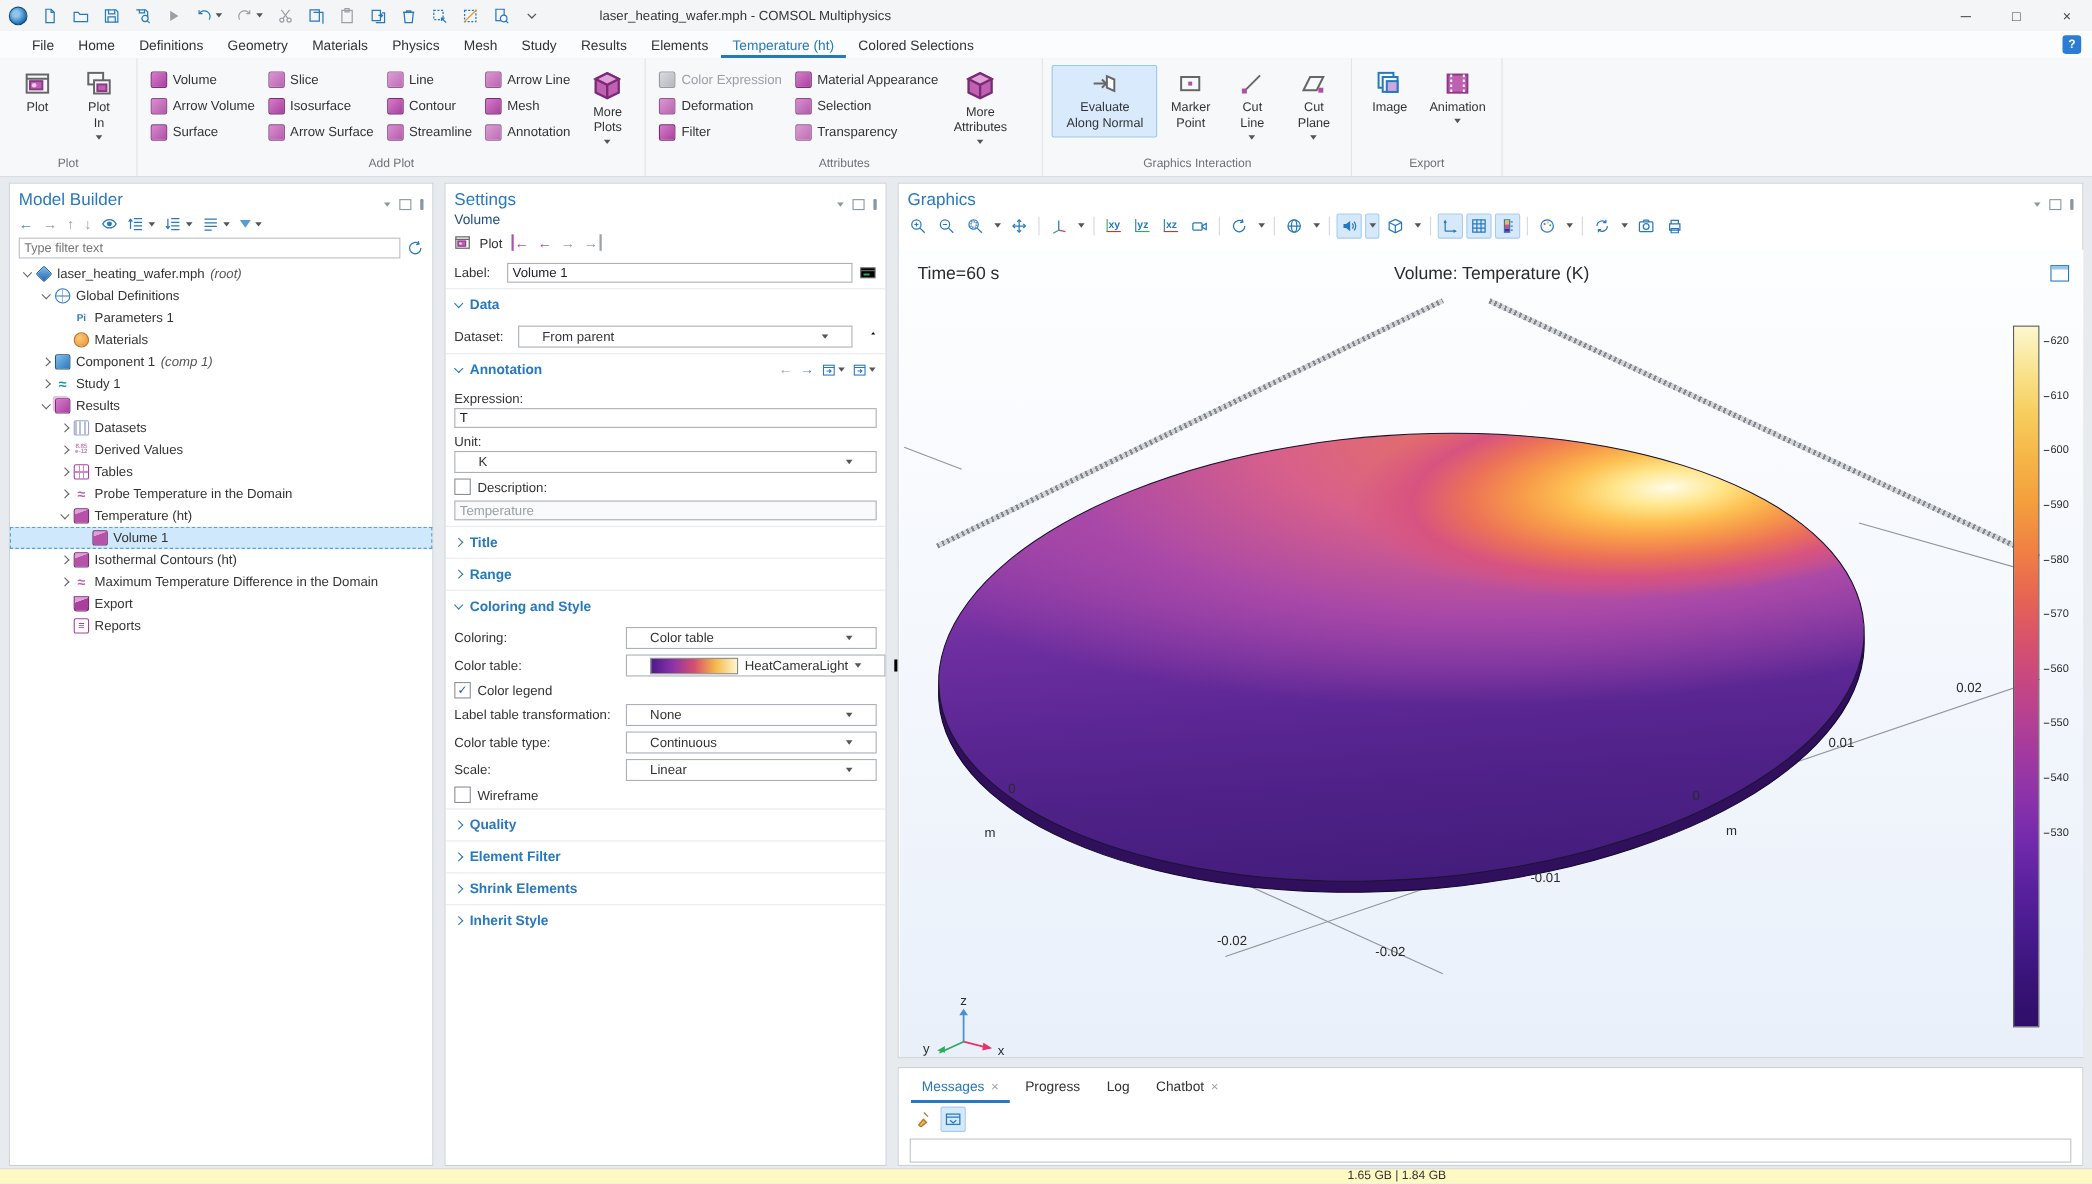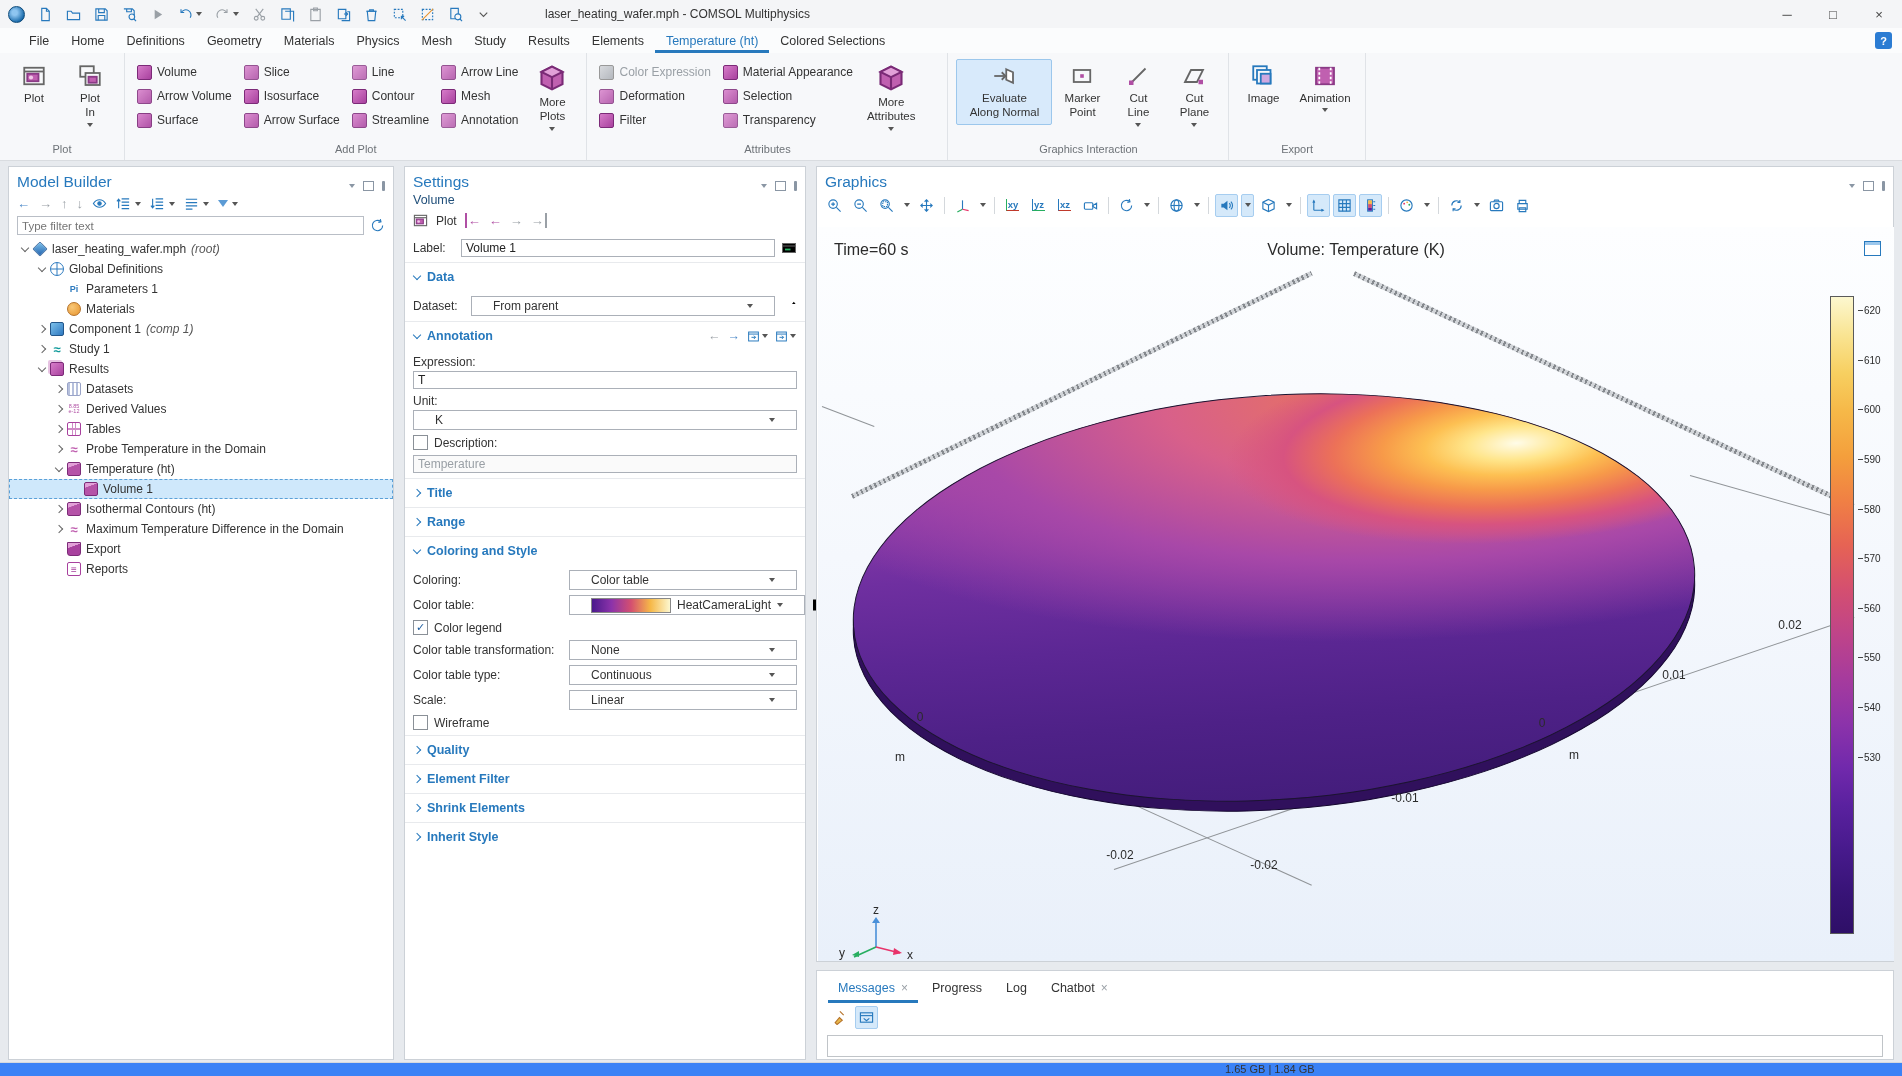--- a/index.html
+++ b/index.html
@@ -123,21 +123,21 @@
   .cbtick .dash{width:5px;height:1px;background:#444}
   .miniwin{position:absolute;left:1046px;top:14px;width:15px;height:13px;border:1px solid #2779bd;background:#fff;box-shadow:inset 0 3px 0 #9cc7ec;z-index:6}
   
   .mtabs{display:flex;align-items:flex-end;height:32px;padding-left:11px;gap:4px}
   .msgtab{display:flex;align-items:center;gap:6px;padding:0 10px;height:30px;font-size:12.5px;color:#333}
   .msgtab .x{color:#9aa0a6;font-size:12px}
   .msgtab.active{color:#2779bd;box-shadow:inset 0 -3px 0 #2779bd}
   .msgtools{display:flex;align-items:center;gap:5px;padding:3px 10px}
   .msgbody{margin:3px 10px;height:20px;border:1px solid #c0c4c8;background:#fff}
   
-  .statusbar{position:absolute;left:0;top:1062px;width:100%;height:14px;background:#3b82f6;border-top:1px solid #d5d9de;font-size:11px;color:#333}
+  .statusbar{position:absolute;left:0;top:1062px;width:100%;height:14px;background:#fef9c3;border-top:1px solid #d5d9de;font-size:11px;color:#333}
   .statusbar span{position:absolute;left:1225px;top:0;line-height:13px}
 </style>
 </head>
 <body>
 
 <svg width="0" height="0" style="position:absolute">
 <defs>
 <symbol id="s-doc" viewBox="0 0 16 16">
         <path d="M4 1.5h5l3 3v10H4z"></path>
         <path d="M9 1.5v3h3"></path>
@@ -950,21 +950,21 @@
         <svg class="sym">
           <use href="#s-winarrow"></use>
         </svg>
       </span>
   </div>
   <div class="srow">
     <span class="cb checked"></span>
     <span>Color legend</span>
   </div>
   <div class="srow">
-    <span class="lblw">Color table transformation:</span>
+    <span class="lblw">Label table transformation:</span>
     <div class="combo">
         <span class="cval">None</span>
         <span class="caret"></span>
       </div>
   </div>
   <div class="srow">
     <span class="lblw">Color table type:</span>
     <div class="combo">
         <span class="cval">Continuous</span>
         <span class="caret"></span>

